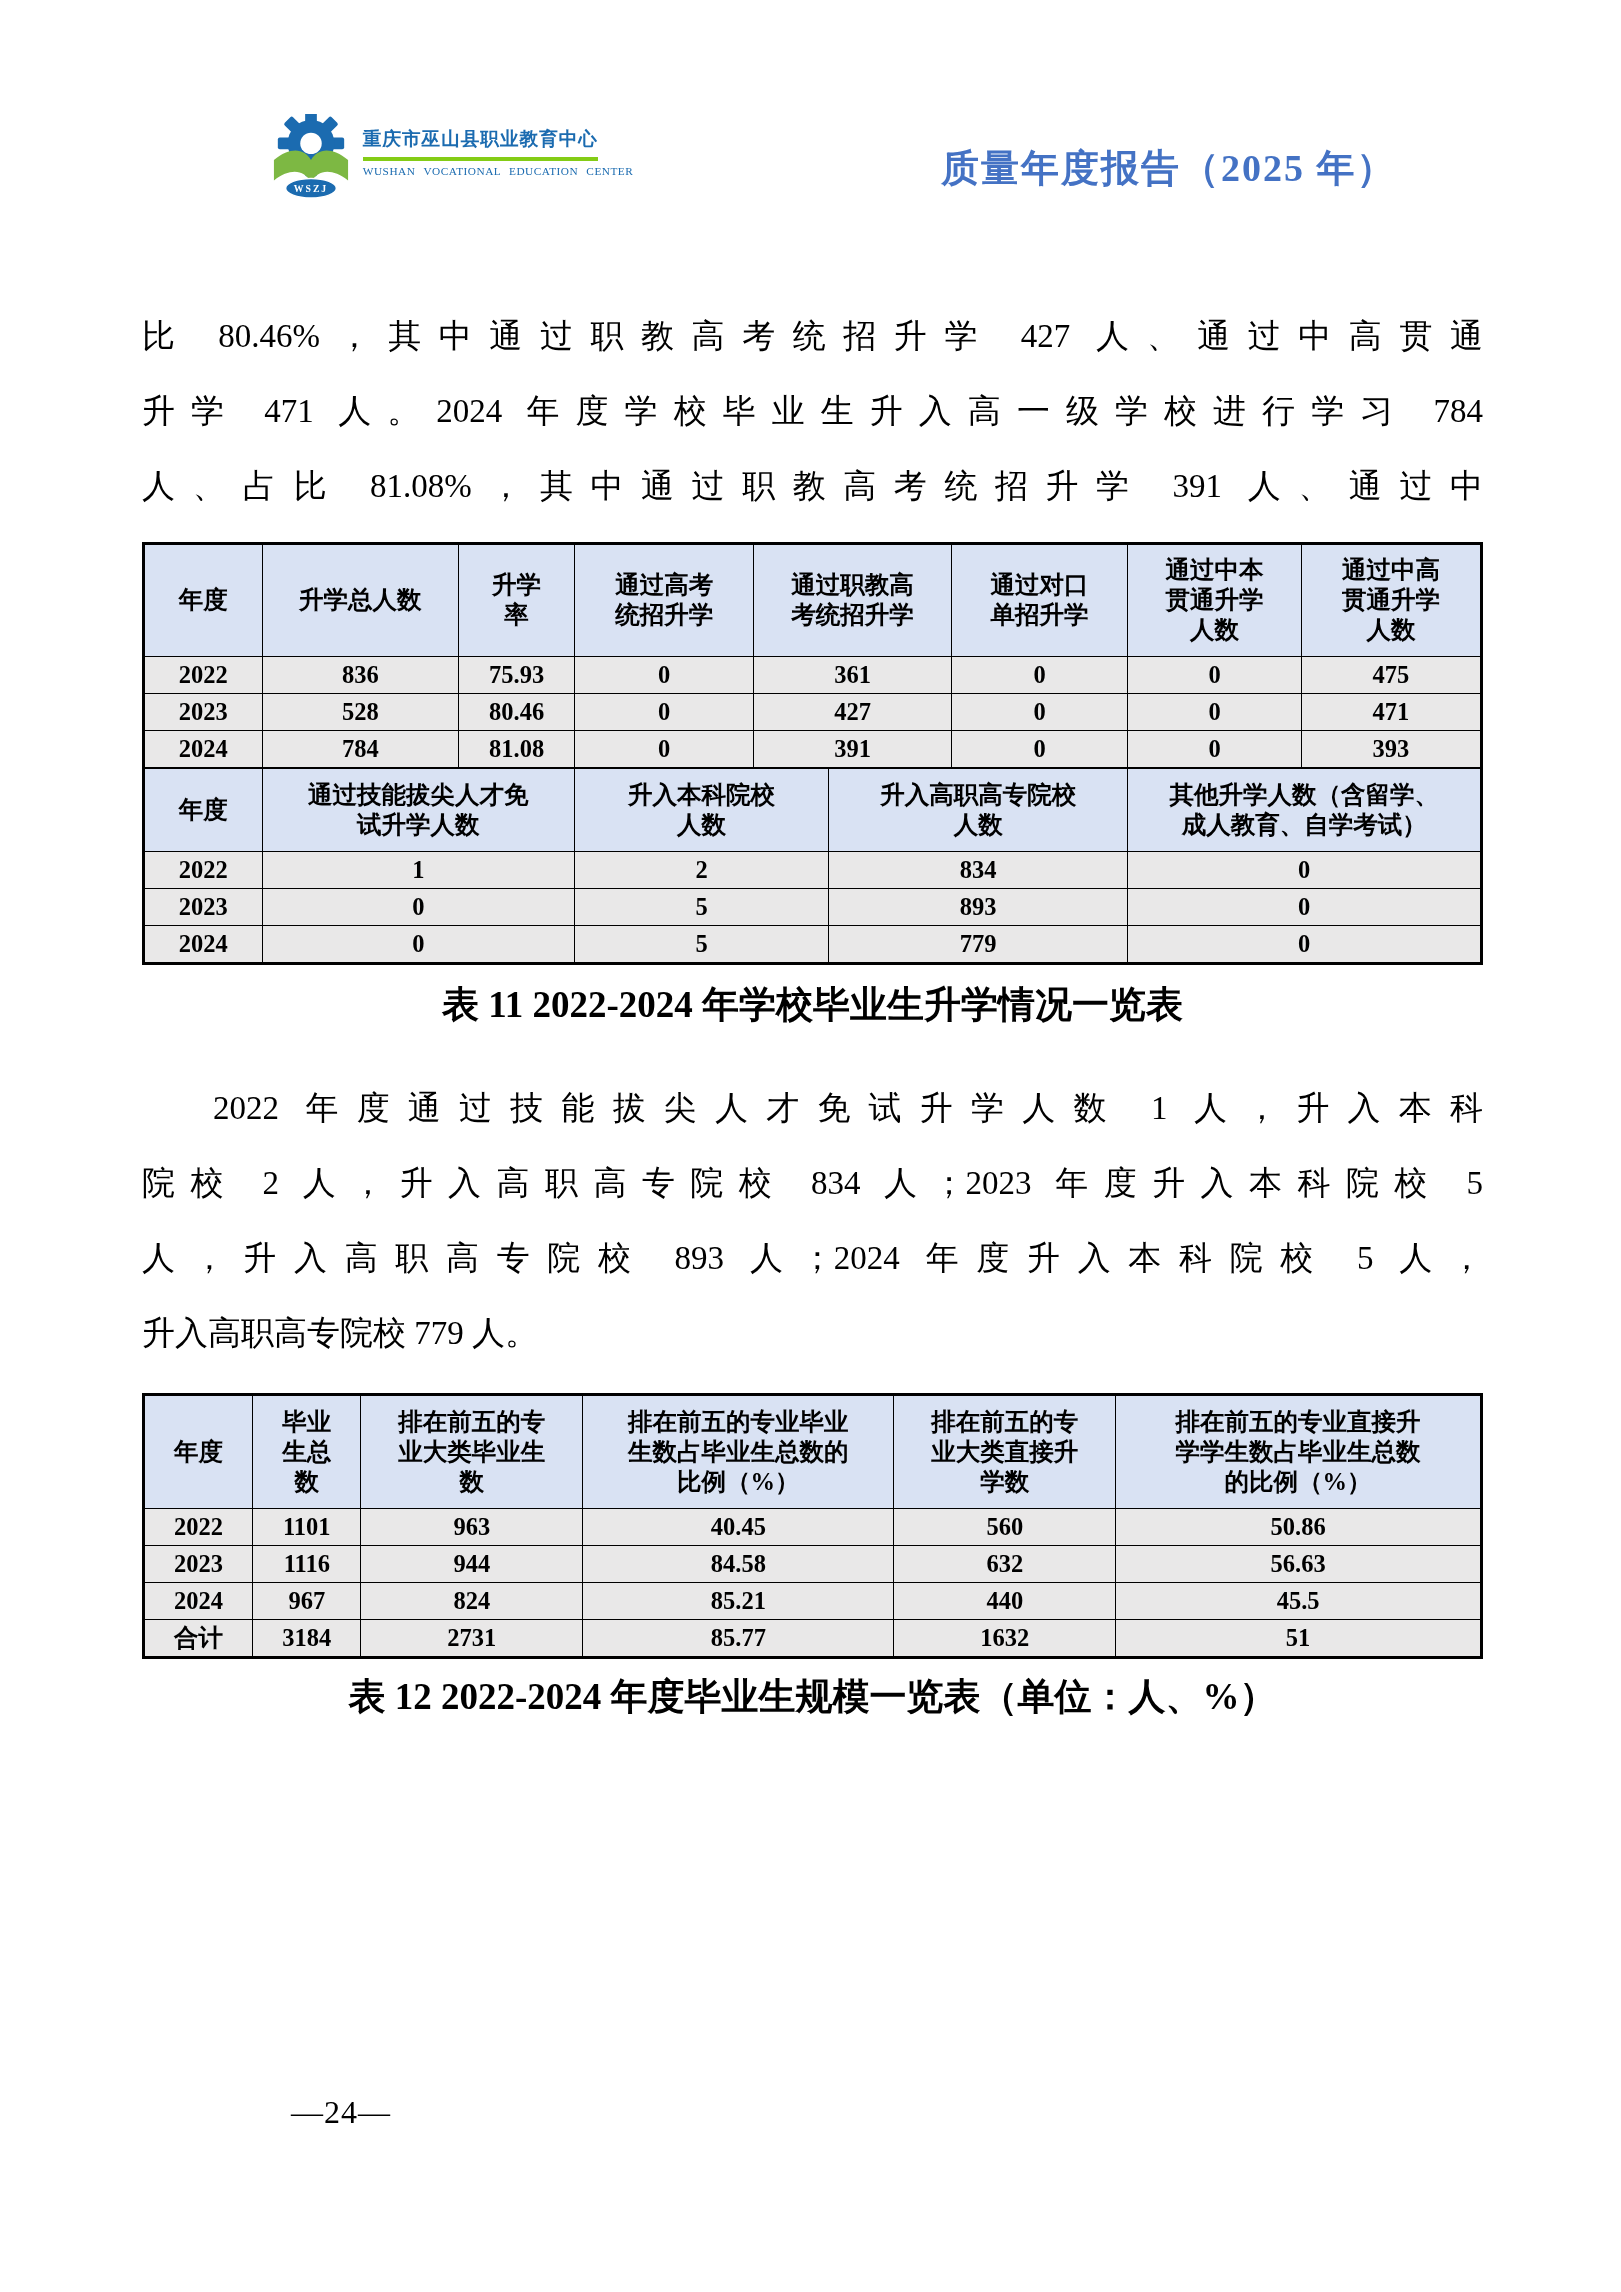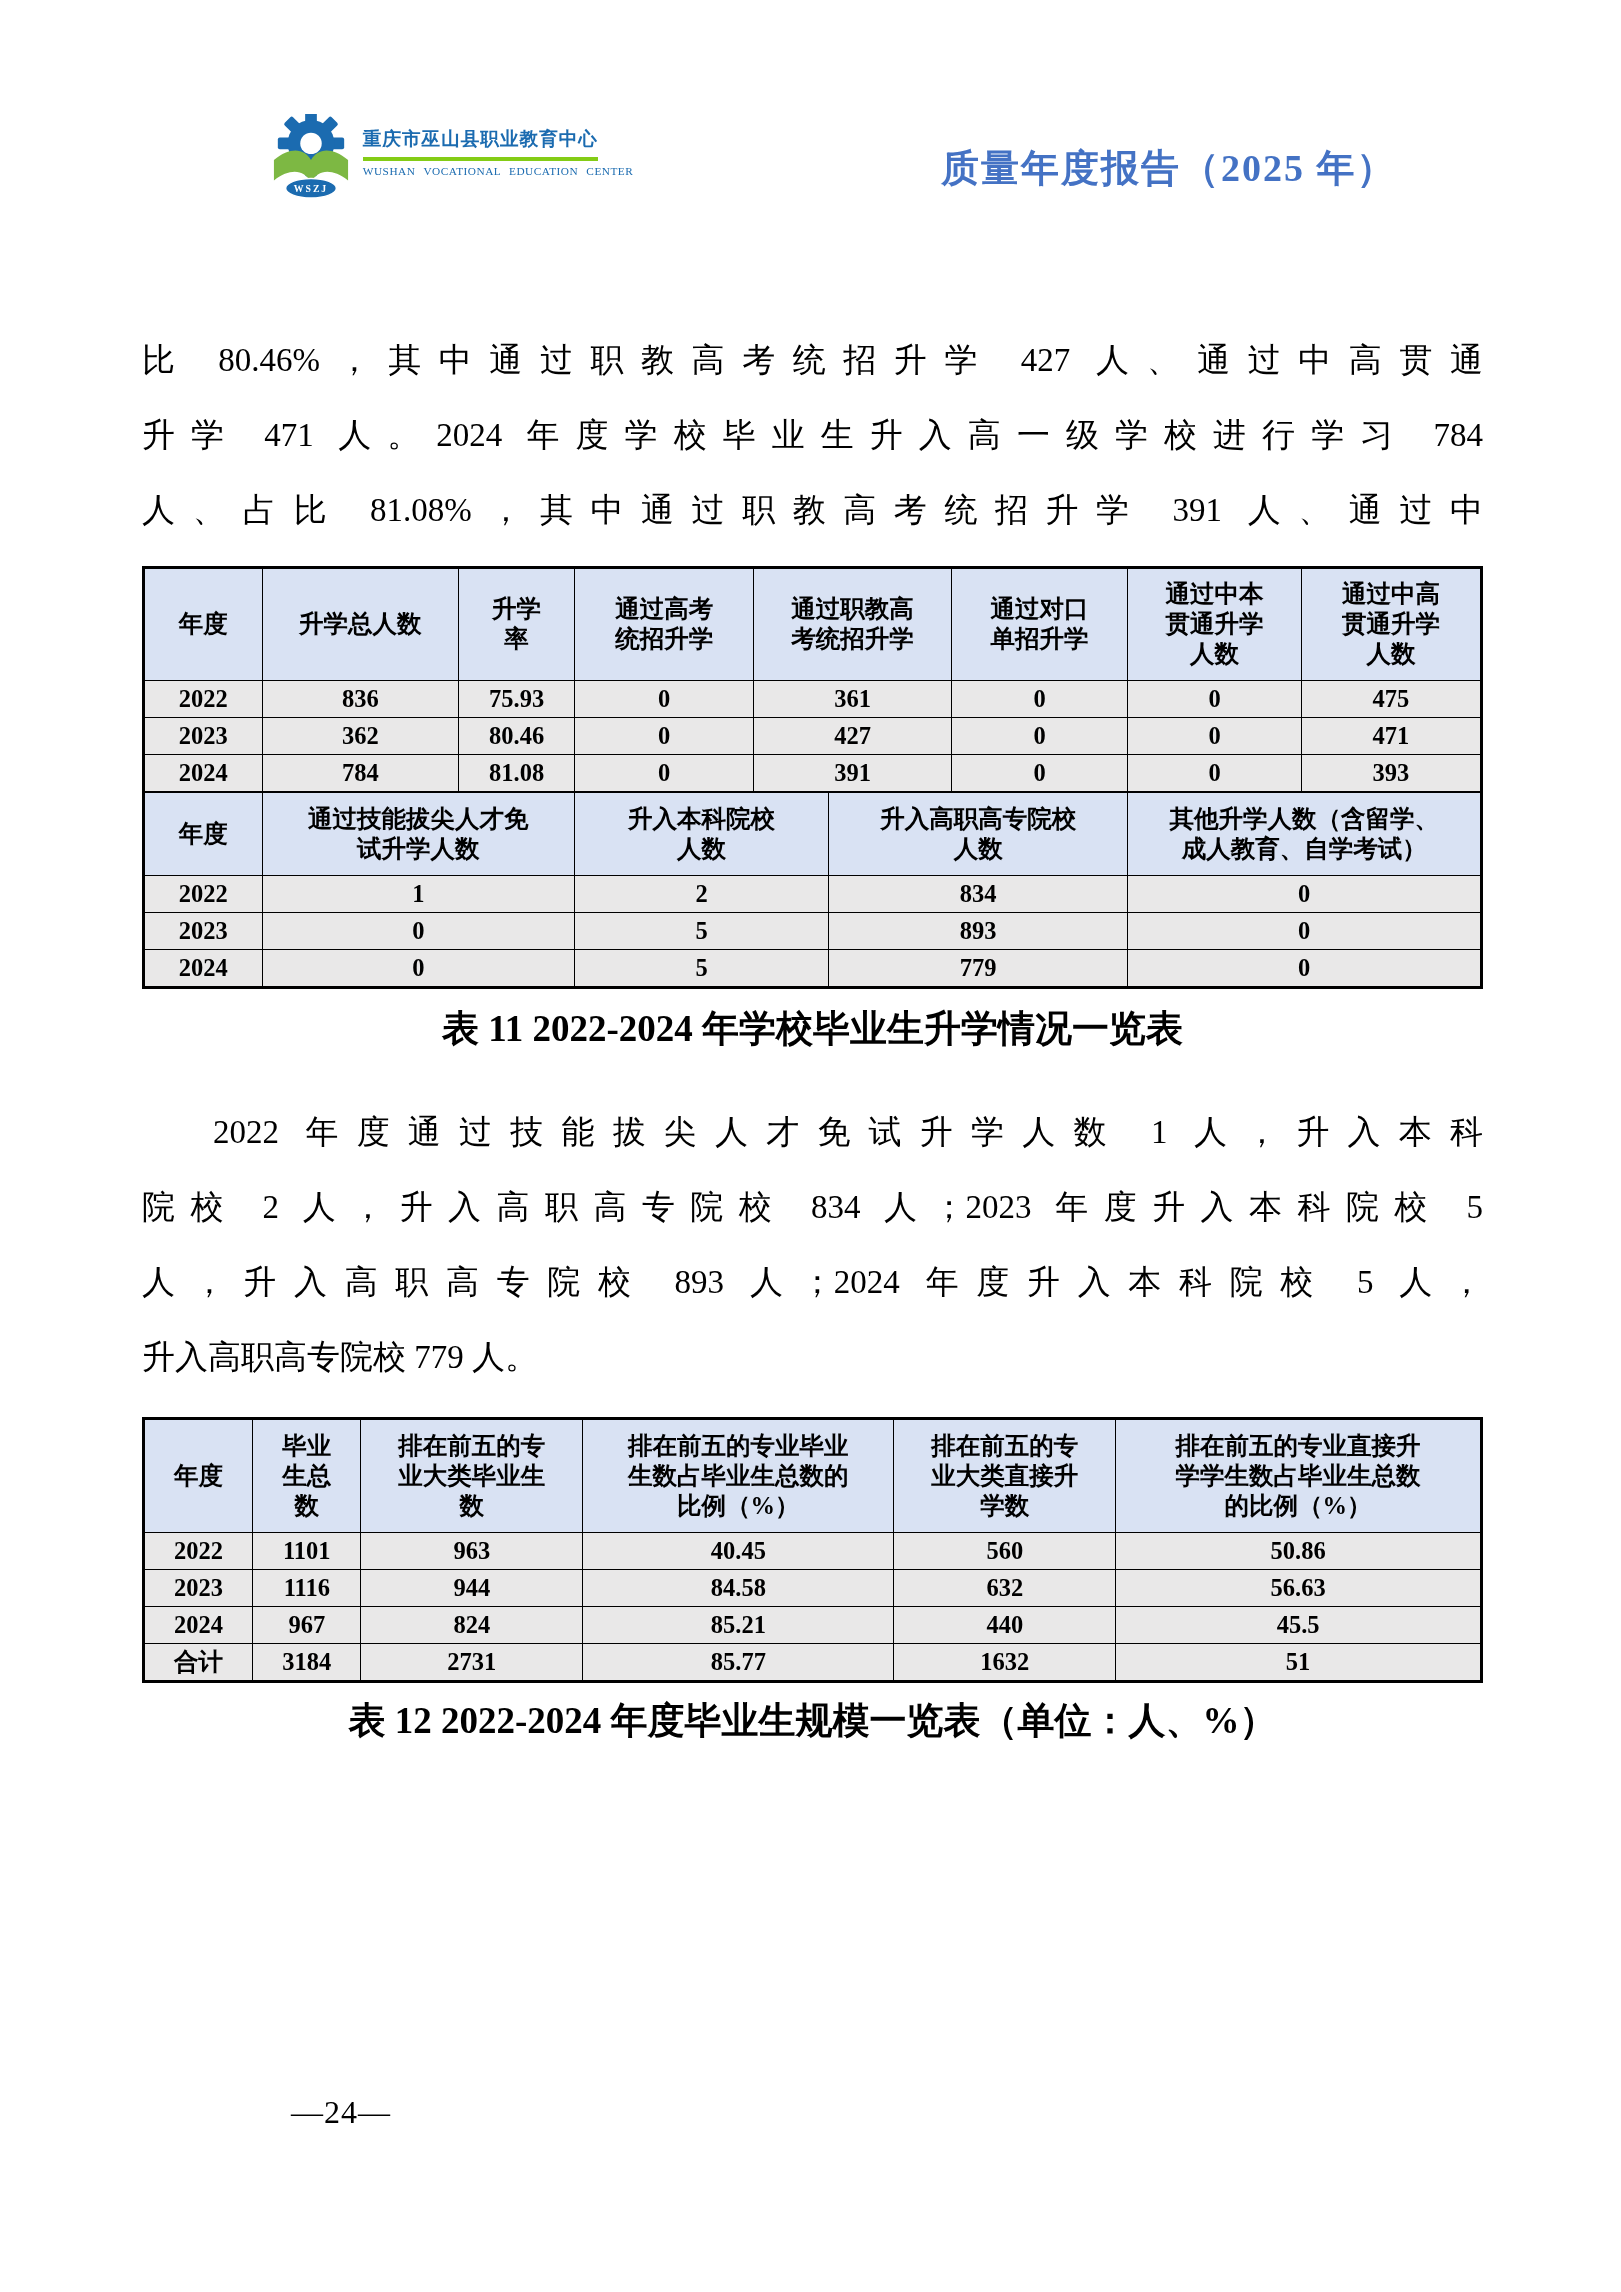--- a/index.html
+++ b/index.html
@@ -28,21 +28,21 @@
     font-size:11.3px;color:#1B6BB0;
     letter-spacing:0.5px;word-spacing:4.9px;
   }
   .report-title{
     position:absolute;left:941px;top:143px;
     font-size:38px;font-weight:bold;color:#4472C4;
     letter-spacing:2px;
   }
 
   
-  .content{position:absolute;left:142px;top:323px;width:1341px;}
+  .content{position:absolute;left:142px;top:299px;width:1341px;}
 
   .para{font-size:33px;}
   .jline{
     height:75px;line-height:75px;
     text-align:justify;text-align-last:justify;
     white-space:nowrap;
   }
   .jline.last{text-align-last:left;white-space:normal;}
   .jline.indent{text-indent:71px;}
 
@@ -161,21 +161,21 @@
               <td>836</td>
               <td>75.93</td>
               <td>0</td>
               <td>361</td>
               <td>0</td>
               <td>0</td>
               <td>475</td>
             </tr>
             <tr>
               <td>2023</td>
-              <td>362</td>
+              <td>528</td>
               <td>80.46</td>
               <td>0</td>
               <td>427</td>
               <td>0</td>
               <td>0</td>
               <td>471</td>
             </tr>
             <tr>
               <td>2024</td>
               <td>784</td>

